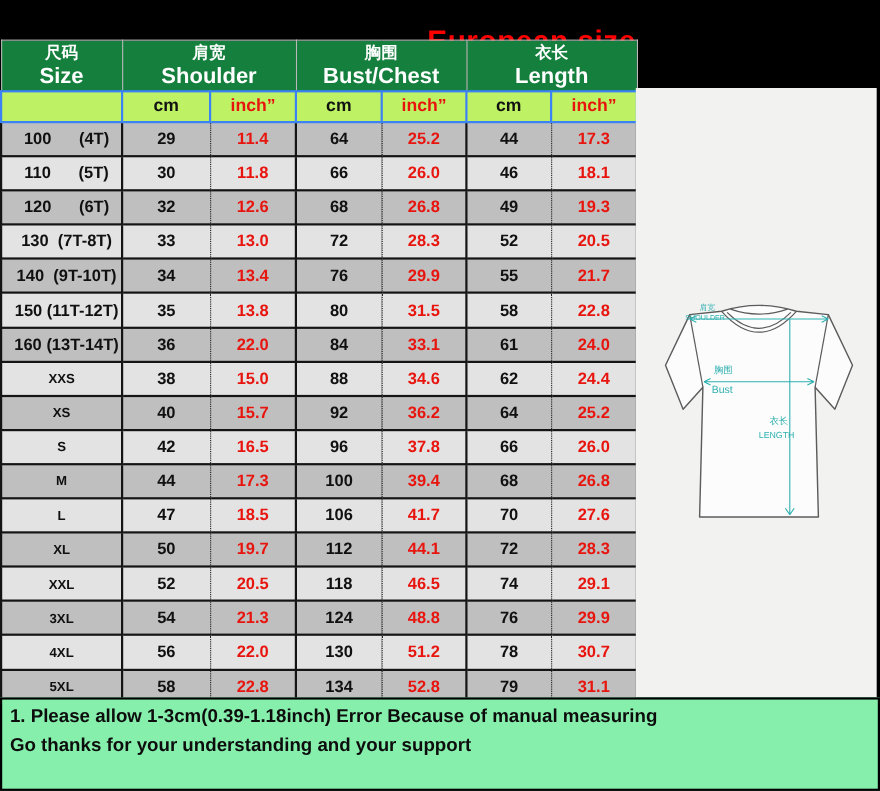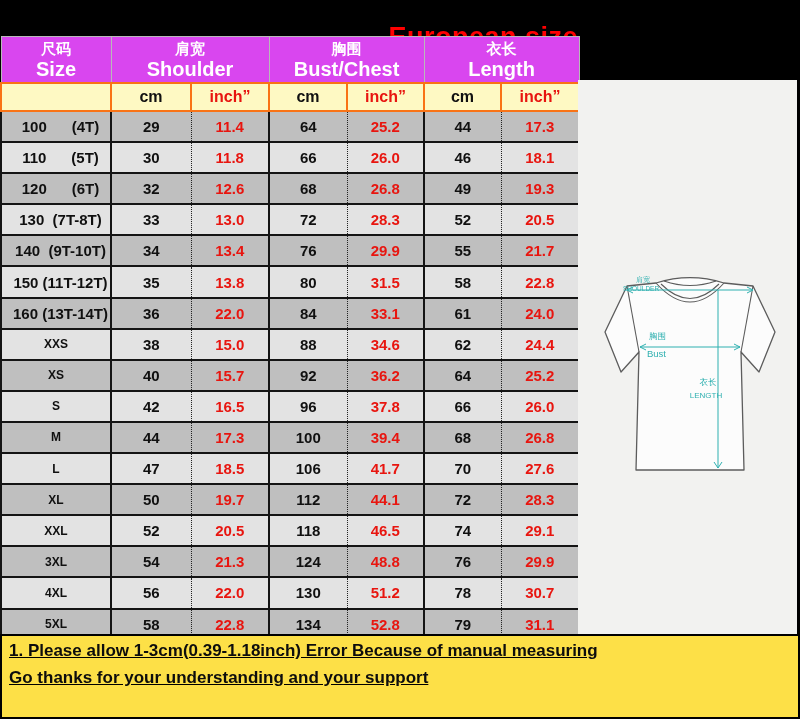--- a/index.html
+++ b/index.html
@@ -19,28 +19,28 @@
 
   
   table.size-table{
     position:absolute;top:36px;left:0;width:578px;
     border-collapse:collapse;table-layout:fixed;
   }
   table.size-table th,table.size-table td{
     padding:0;text-align:center;font-weight:bold;vertical-align:middle;
   }
   tr.head th{
-    background:#d946ef;color:#fff;height:45px;
+    background:#15803d;color:#fff;height:45px;
     border:1px solid #b9b9b9;
   }
   tr.head .cn{font-size:15px;line-height:18px;}
   tr.head .en{font-size:20px;line-height:22px;}
   tr.units td{
-    background:#fef9c3;height:26px;font-size:16px;color:#111;
-    border:2px solid #f97316;
+    background:#bef264;height:26px;font-size:16px;color:#111;
+    border:2px solid #3b82f6;
   }
   tbody td{
     height:29.1px;font-size:15px;color:#101010;
     border:2px solid #141414;
   }
   tbody td:first-child{font-size:12px;}
   tbody tr.dark td{background:var(--row-dark,#bfbfbf);}
   tbody tr.light td{background:var(--row-light,#e3e3e3);}
   td.cm{border-right:1px dotted #222;}
   td.inch{border-left:1px dotted #222;color:var(--inch-red,#e8150f);}
@@ -54,21 +54,21 @@
   }
   .shirt-panel svg{display:block;width:219px;height:554px;}
   .shirt-outline{fill:#fcfcfc;stroke:#5c5c5c;stroke-width:1.3;stroke-linejoin:round;}
   .shirt-seam{fill:none;stroke:#5c5c5c;stroke-width:1.1;}
   .measure{stroke:var(--teal,#2fb0b0);stroke-width:1;fill:none;}
   .measure-label{fill:var(--teal,#2fb0b0);font-family:"Liberation Sans",sans-serif;}
 
   
   .footer{
     position:absolute;left:0;top:634px;width:796px;height:81px;
-    background:#fde047;border:2px solid #000;text-decoration:underline;
+    background:#86efac;border:2px solid #000;
   }
   .note{
     font-weight:bold;font-size:17px;color:#0d0d0d;
     padding-left:7px;line-height:27px;white-space:pre-wrap;
   }
   .note:first-child{margin-top:1px;}
 </style>
 </head>
 <body>
 

